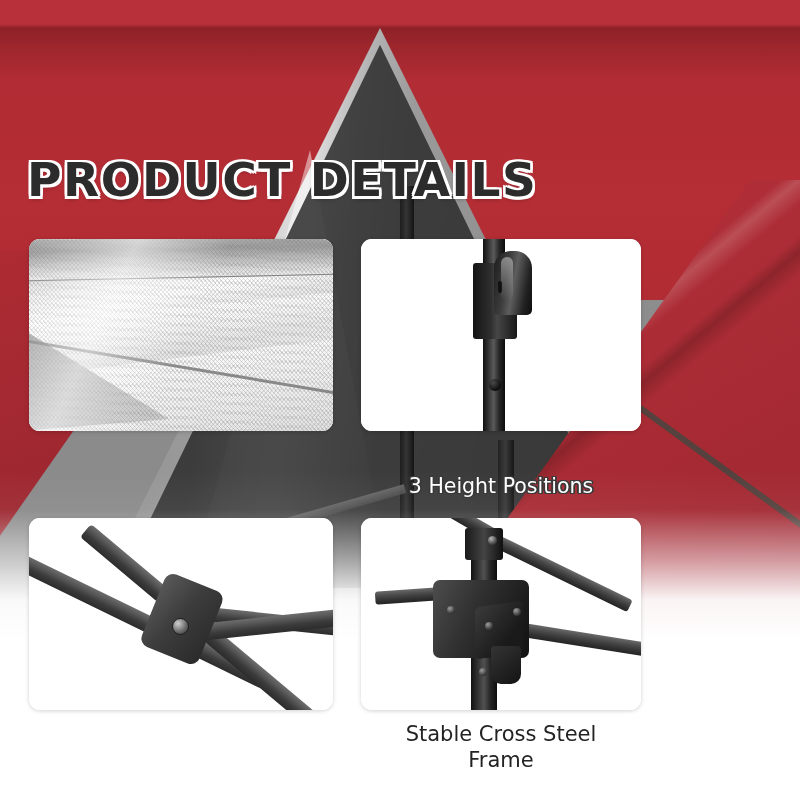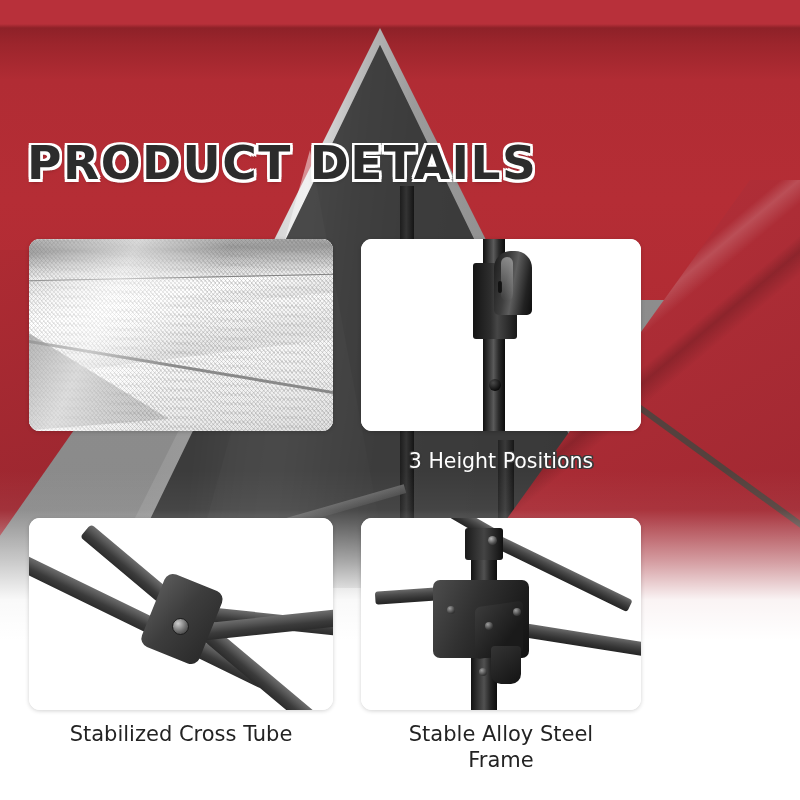--- a/index.html
+++ b/index.html
@@ -144,21 +144,21 @@
   .bg-strut {
     position: absolute;
     background: linear-gradient(180deg, #6f6f6f, #4f4f4f);
     opacity: .85;
   }
 
   
   .title {
     position: absolute;
     left: 27px;
-    top: 135px;
+    top: 152px;
     font-size: 47px;
     font-weight: 700;
     letter-spacing: 1.5px;
     color: #2c2c2c;
     font-family: "DejaVu Sans", sans-serif;
     -webkit-text-stroke: 0px;
     text-shadow:
       -2.5px -2.5px 0 #ffffff,  2.5px -2.5px 0 #ffffff,
       -2.5px  2.5px 0 #ffffff,  2.5px  2.5px 0 #ffffff,
       -2.5px 0 0 #ffffff, 2.5px 0 0 #ffffff,
@@ -355,21 +355,21 @@
       -1.4px 0 0 #3a3a3a, 1.4px 0 0 #3a3a3a;
   }
   .caption-on-white {
     color: #232323;
     font-size: 21px;
     font-weight: 400;
     font-family: "DejaVu Sans", sans-serif;
   }
 
   #cap-fabric { left: 29px;  top: 450px; width: 304px; }
-  #cap-height { left: 361px; top: 449px; width: 280px; }
+  #cap-height { left: 361px; top: 474px; width: 280px; }
   #cap-cross  { left: 29px;  top: 722px; width: 304px; }
   #cap-frame  { left: 361px; top: 722px; width: 280px; }
 </style>
 </head>
 <body>
 
 <div id="scene">
 
   <div class="bg-layer">
     <div class="bg-red"></div>
@@ -420,37 +420,36 @@
     <div class="card-inner">
       <div class="x-bg"></div>
       <div class="x-tube x-t1"></div>
       <div class="x-tube x-t2"></div>
       <div class="x-tube x-t4"></div>
       <div class="x-tube x-t3"></div>
       <div class="x-joint"></div>
       <div class="x-rivet"></div>
     </div>
   </div>
-  <div class="caption caption-on-white" id="cap-cross">Stabilized Cross Tube</div>
 
   <div class="card" id="card-frame">
     <div class="card-inner">
       <div class="f-bg"></div>
       <div class="f-arm f-a1"></div>
       <div class="f-arm f-a2"></div>
       <div class="f-arm f-a4"></div>
       <div class="f-arm f-a3"></div>
       <div class="f-post"></div>
       <div class="f-post-cap"></div>
       <div class="f-cap-screw"></div>
       <div class="f-hub"></div>
       <div class="f-hub-face"></div>
       <div class="f-hub-tab"></div>
       <div class="f-screw" style="left:86px;  top:88px;"></div>
       <div class="f-screw" style="left:124px; top:104px;"></div>
       <div class="f-screw" style="left:152px; top:90px;"></div>
       <div class="f-screw" style="left:118px; top:150px;"></div>
     </div>
   </div>
-  <div class="caption caption-on-white" id="cap-frame">Stable Alloy Steel
+  <div class="caption caption-on-white" id="cap-frame">Stable Cross Steel
 Frame</div>
 
 </div>
 
 </body></html>

